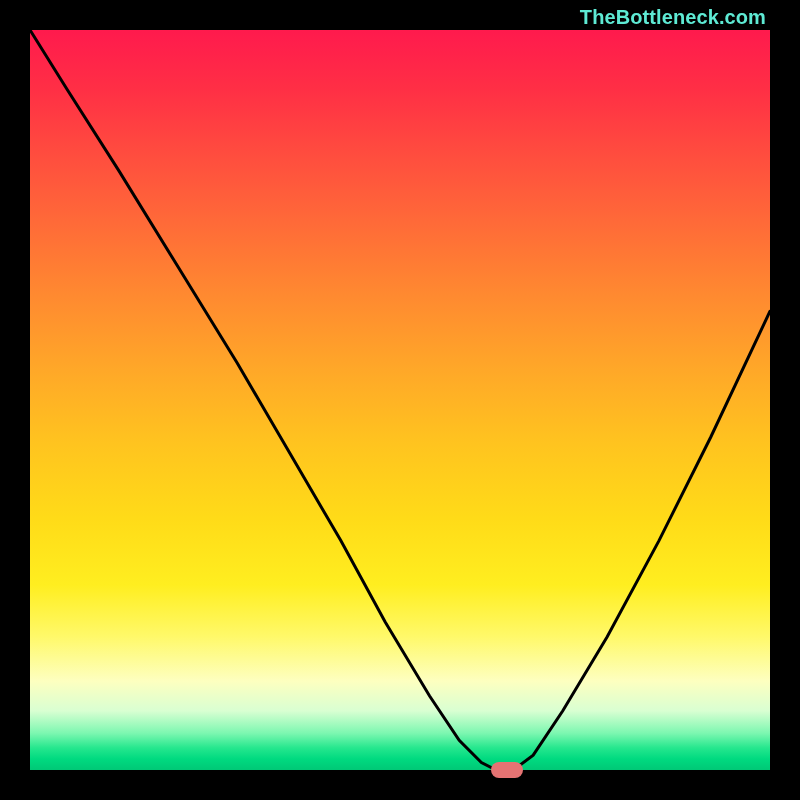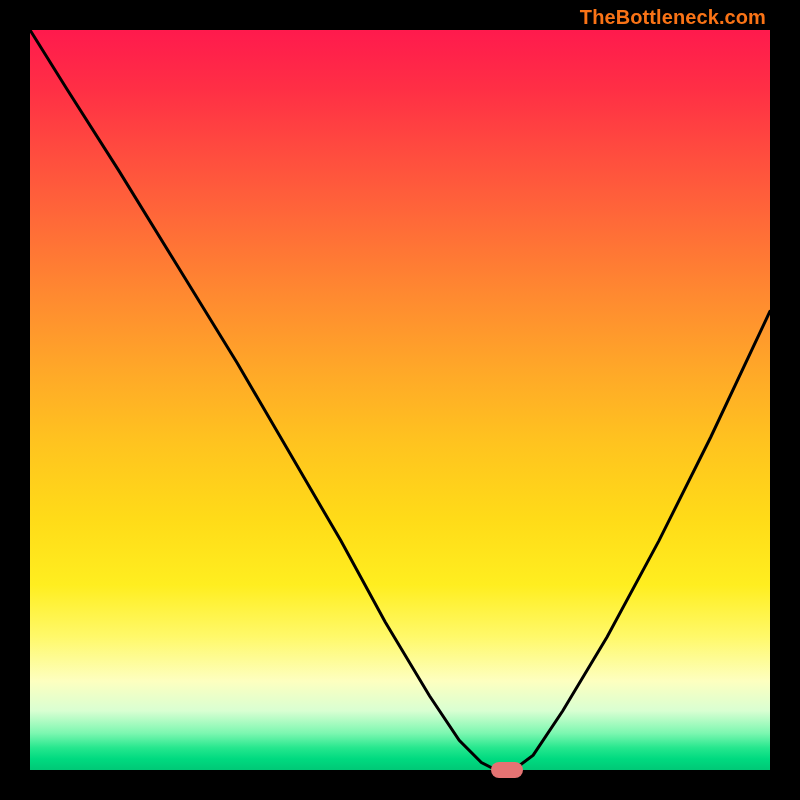--- a/index.html
+++ b/index.html
@@ -41,21 +41,21 @@
       #00c876 100%
     );
   }
   .attr {
     position: absolute;
     top: 6px;
     right: 34px;
     font-family: Arial, Helvetica, sans-serif;
     font-size: 20px;
     font-weight: 600;
-    color: #f97316;
+    color: #5eead4;
     letter-spacing: 0.1px;
   }
   .curve {
     position: absolute;
     left: 30px;
     top: 30px;
     width: 740px;
     height: 740px;
     pointer-events: none;
   }

